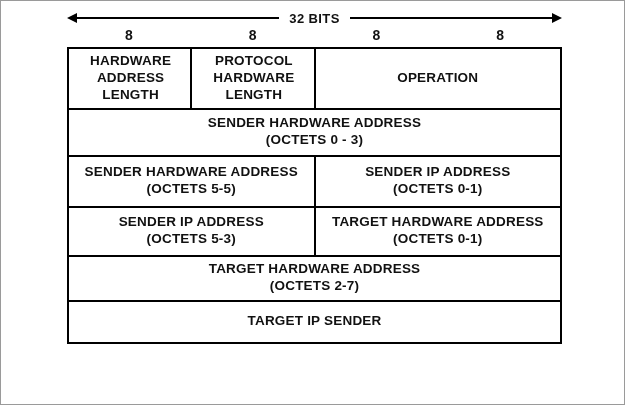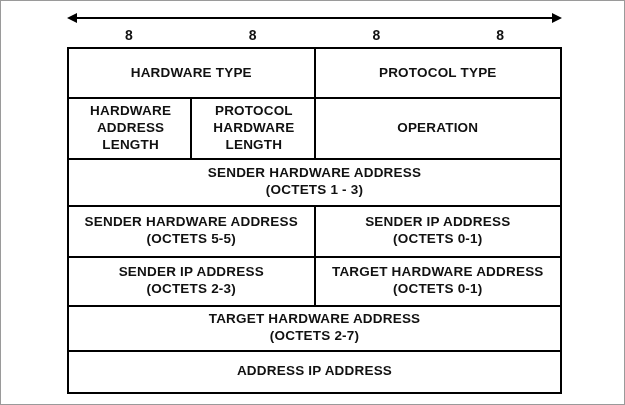--- a/index.html
+++ b/index.html
@@ -51,91 +51,84 @@
   .cell-sub { font-weight: bold; }
 </style>
 </head>
 <body>
 
 <div class="canvas">
 
   <div class="arrow-row">
     <span class="arrowhead left"></span>
     <span class="hline"></span>
+    <span class="bits-label">32 BITS</span>
     <span class="hline"></span>
     <span class="arrowhead right"></span>
   </div>
 
   <div class="byte-row">
     <span class="byte-label">8</span>
     <span class="byte-label">8</span>
     <span class="byte-label">8</span>
     <span class="byte-label">8</span>
   </div>
 
   <table class="packet">
     <tbody>
-        <tr class="r1">
-      <td colspan="2">
-        <div class="cell-title">HARDWARE TYPE</div>
-      </td>
-      <td colspan="2">
-        <div class="cell-title">PROTOCOL TYPE</div>
-      </td>
-    </tr>
 
     <tr class="r2">
       <td class="left">
         <div class="cell-title">HARDWARE ADDRESS LENGTH</div>
       </td>
       <td class="left">
         <div class="cell-title">PROTOCOL HARDWARE LENGTH</div>
       </td>
       <td colspan="2">
         <div class="cell-title">OPERATION</div>
       </td>
     </tr>
 
     <tr class="r3">
       <td colspan="4">
         <div class="cell-title">SENDER HARDWARE ADDRESS</div>
-        <div class="cell-sub">(OCTETS 1 - 3)</div>
+        <div class="cell-sub">(OCTETS 0 - 3)</div>
       </td>
     </tr>
 
     <tr class="r4">
       <td colspan="2">
         <div class="cell-title">SENDER HARDWARE ADDRESS</div>
         <div class="cell-sub">(OCTETS 5-5)</div>
       </td>
       <td colspan="2">
         <div class="cell-title">SENDER IP ADDRESS</div>
         <div class="cell-sub">(OCTETS 0-1)</div>
       </td>
     </tr>
 
     <tr class="r5">
       <td colspan="2">
         <div class="cell-title">SENDER IP ADDRESS</div>
-        <div class="cell-sub">(OCTETS 2-3)</div>
+        <div class="cell-sub">(OCTETS 5-3)</div>
       </td>
       <td colspan="2">
         <div class="cell-title">TARGET HARDWARE ADDRESS</div>
         <div class="cell-sub">(OCTETS 0-1)</div>
       </td>
     </tr>
 
     <tr class="r6">
       <td colspan="4">
         <div class="cell-title">TARGET HARDWARE ADDRESS</div>
         <div class="cell-sub">(OCTETS 2-7)</div>
       </td>
     </tr>
 
     <tr class="r7">
       <td colspan="4">
-        <div class="cell-title">ADDRESS IP ADDRESS</div>
+        <div class="cell-title">TARGET IP SENDER</div>
       </td>
     </tr>
   </tbody>
     </table>
 
 </div>
 
 </body></html>

